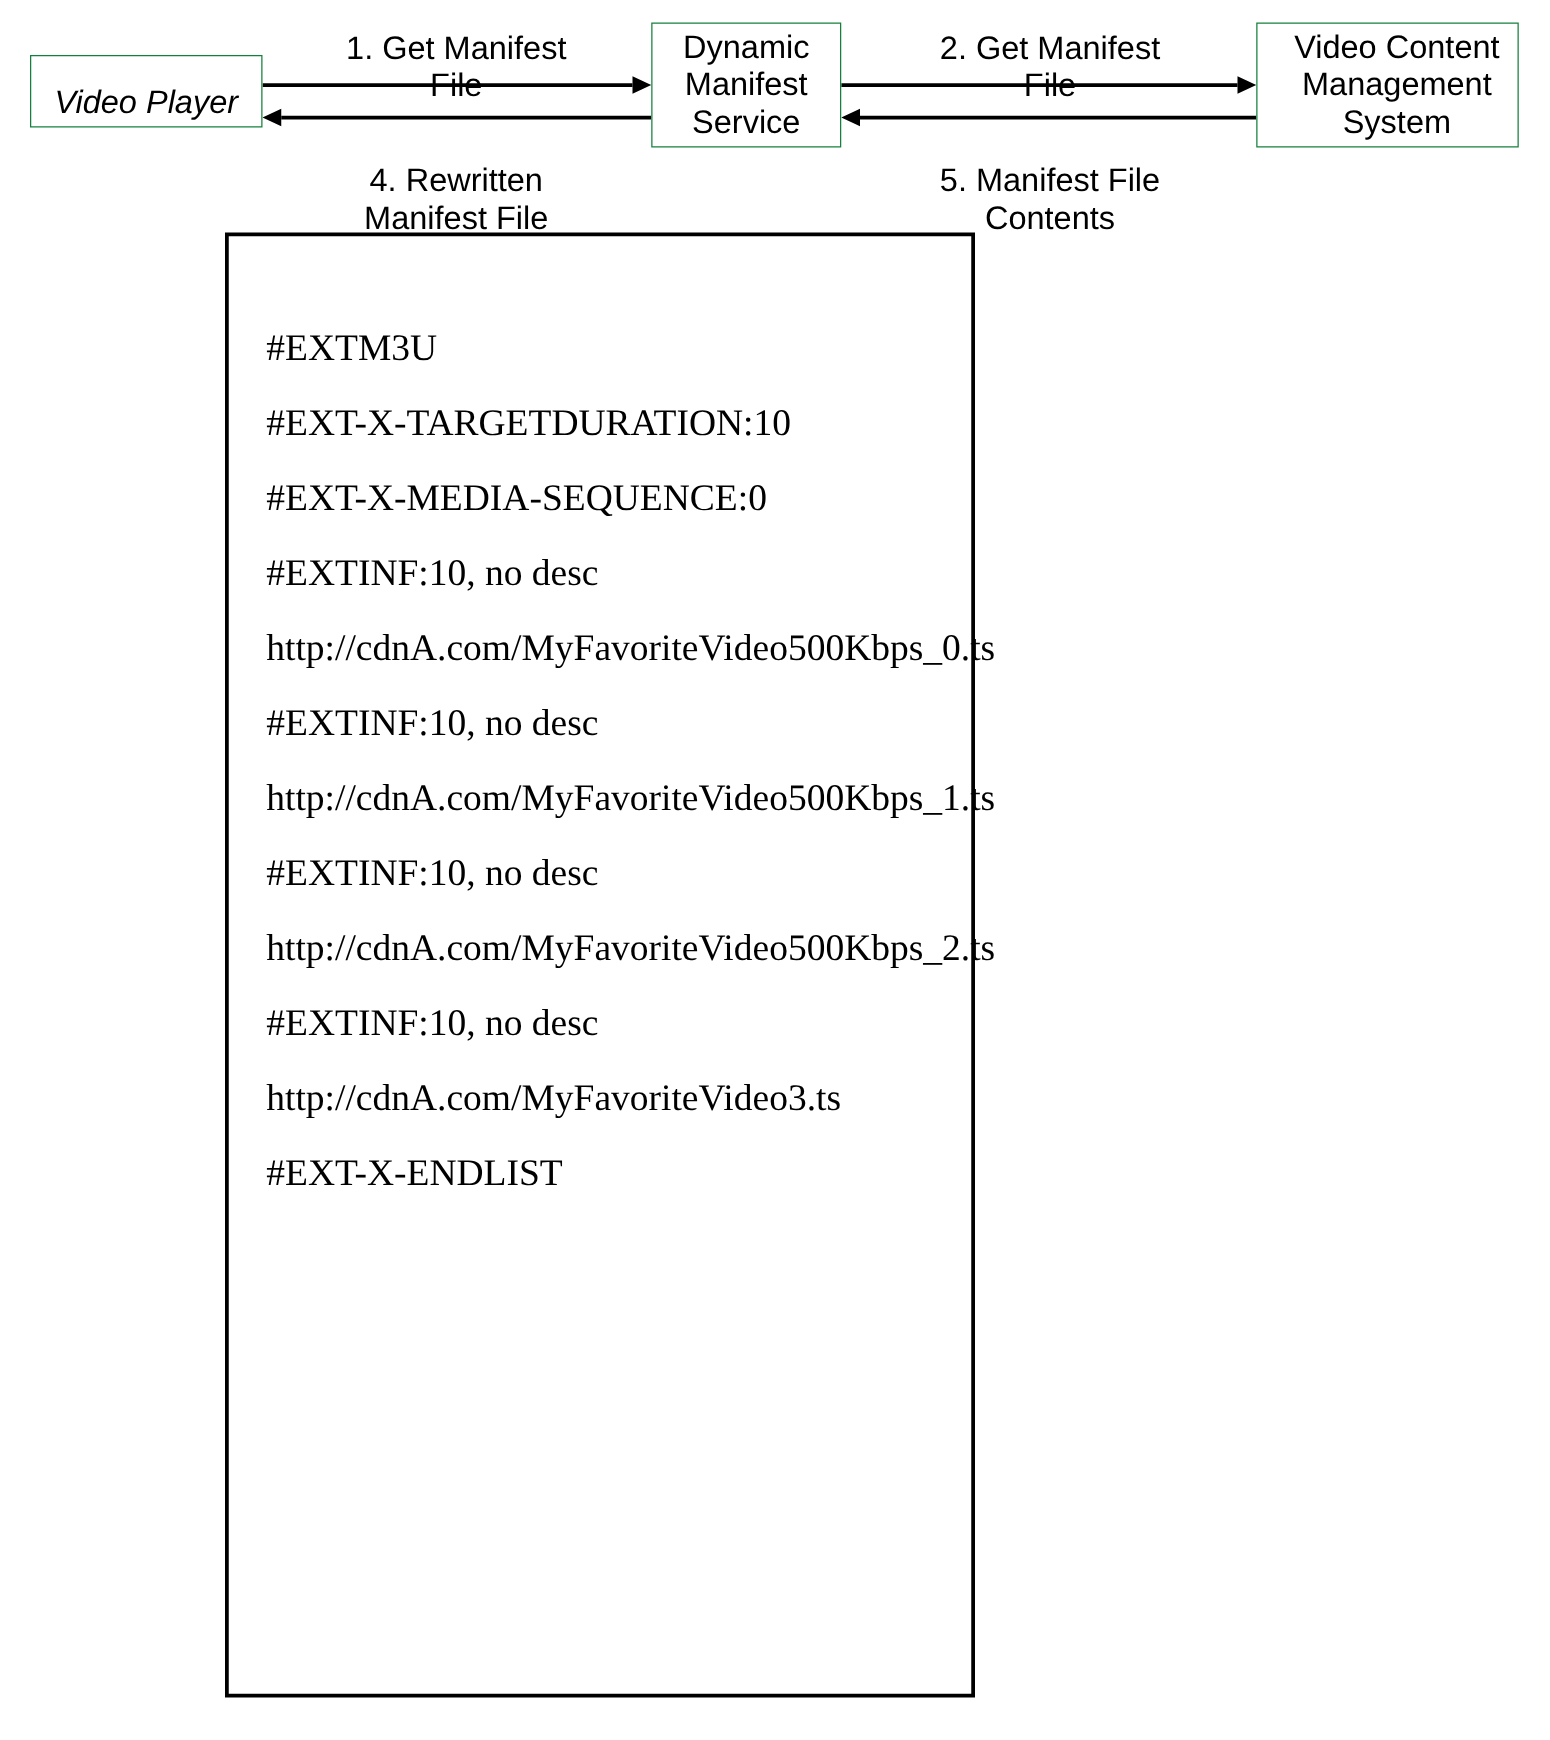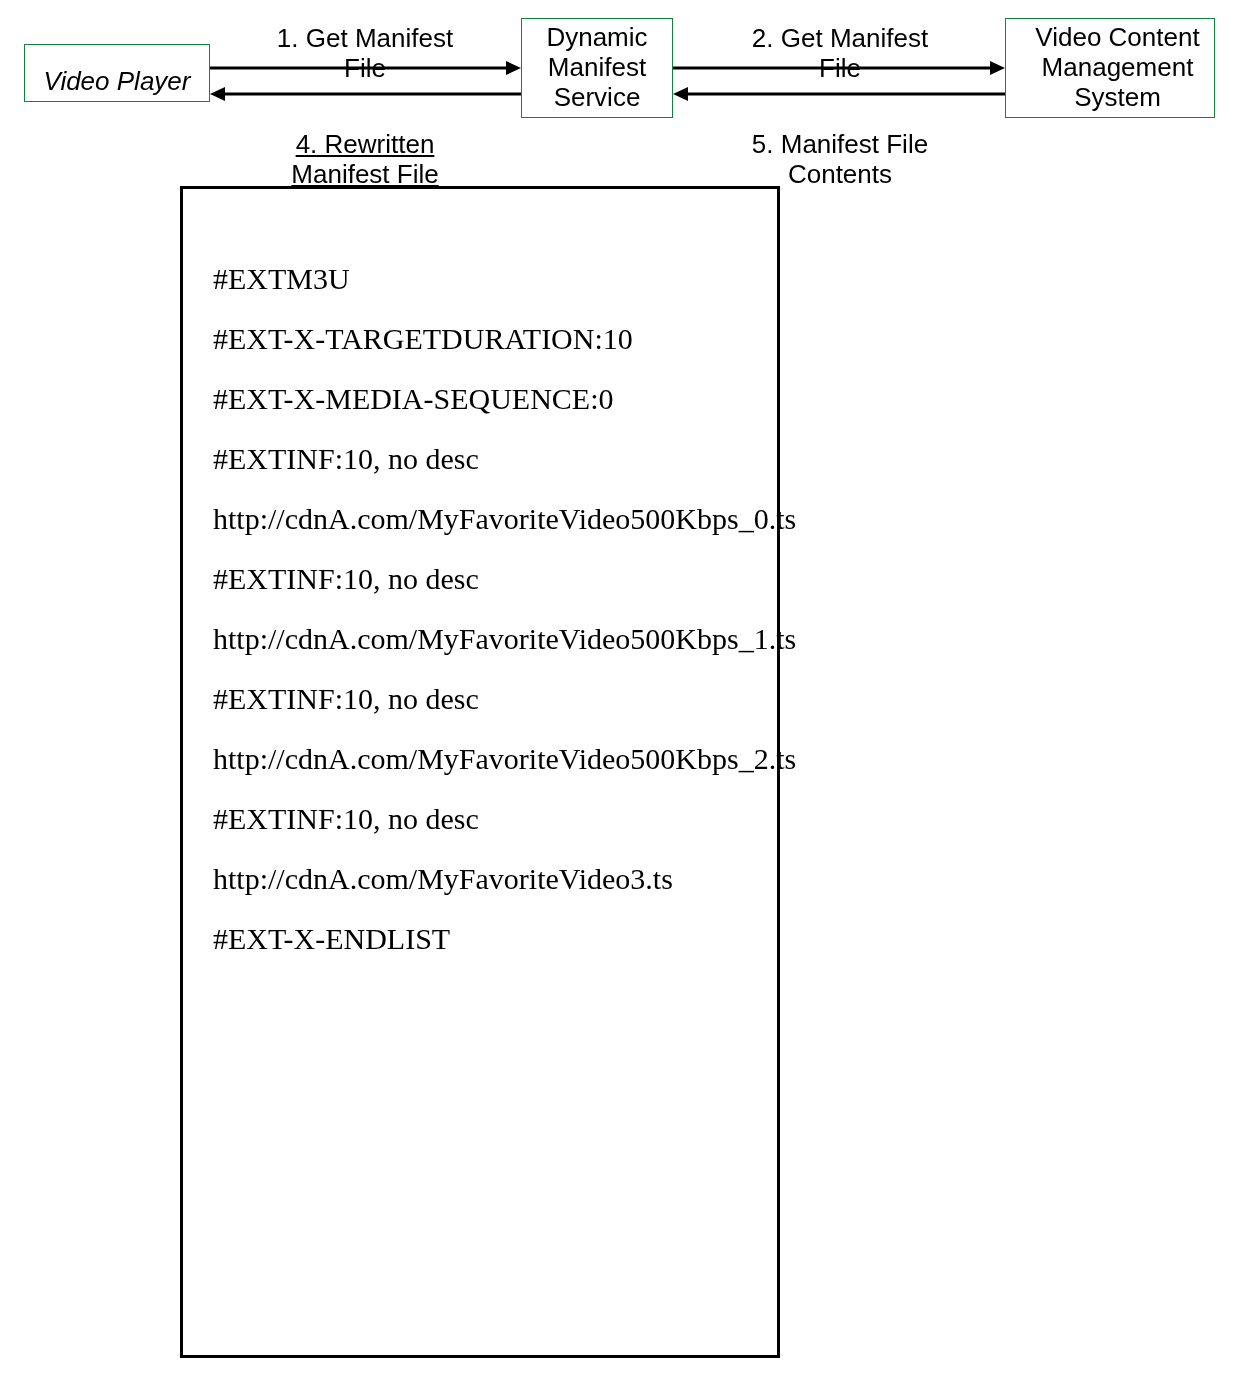--- a/index.html
+++ b/index.html
@@ -70,21 +70,21 @@
 <div class="box" style="left:1005px; top:18px; width:210px; height:100px; white-space:pre-line;padding-left:21px;">
   <span>Video Content
 Management
 System</span>
 </div>
 
 <div class="flow-label" style="left:210px; top:-6px; width:310px; white-space:pre-line;">
   <span>1. Get Manifest
 File</span>
 </div>
-<div class="flow-label" style="left:210px; top:100px; width:310px; white-space:pre-line;text-decoration:underline;">
+<div class="flow-label" style="left:210px; top:100px; width:310px; white-space:pre-line;">
   <span>4. Rewritten
 Manifest File</span>
 </div>
 <div class="flow-label" style="left:690px; top:-6px; width:300px; white-space:pre-line;">
   <span>2. Get Manifest
 File</span>
 </div>
 <div class="flow-label" style="left:690px; top:100px; width:300px; white-space:pre-line;">
   <span>5. Manifest File
 Contents</span>

